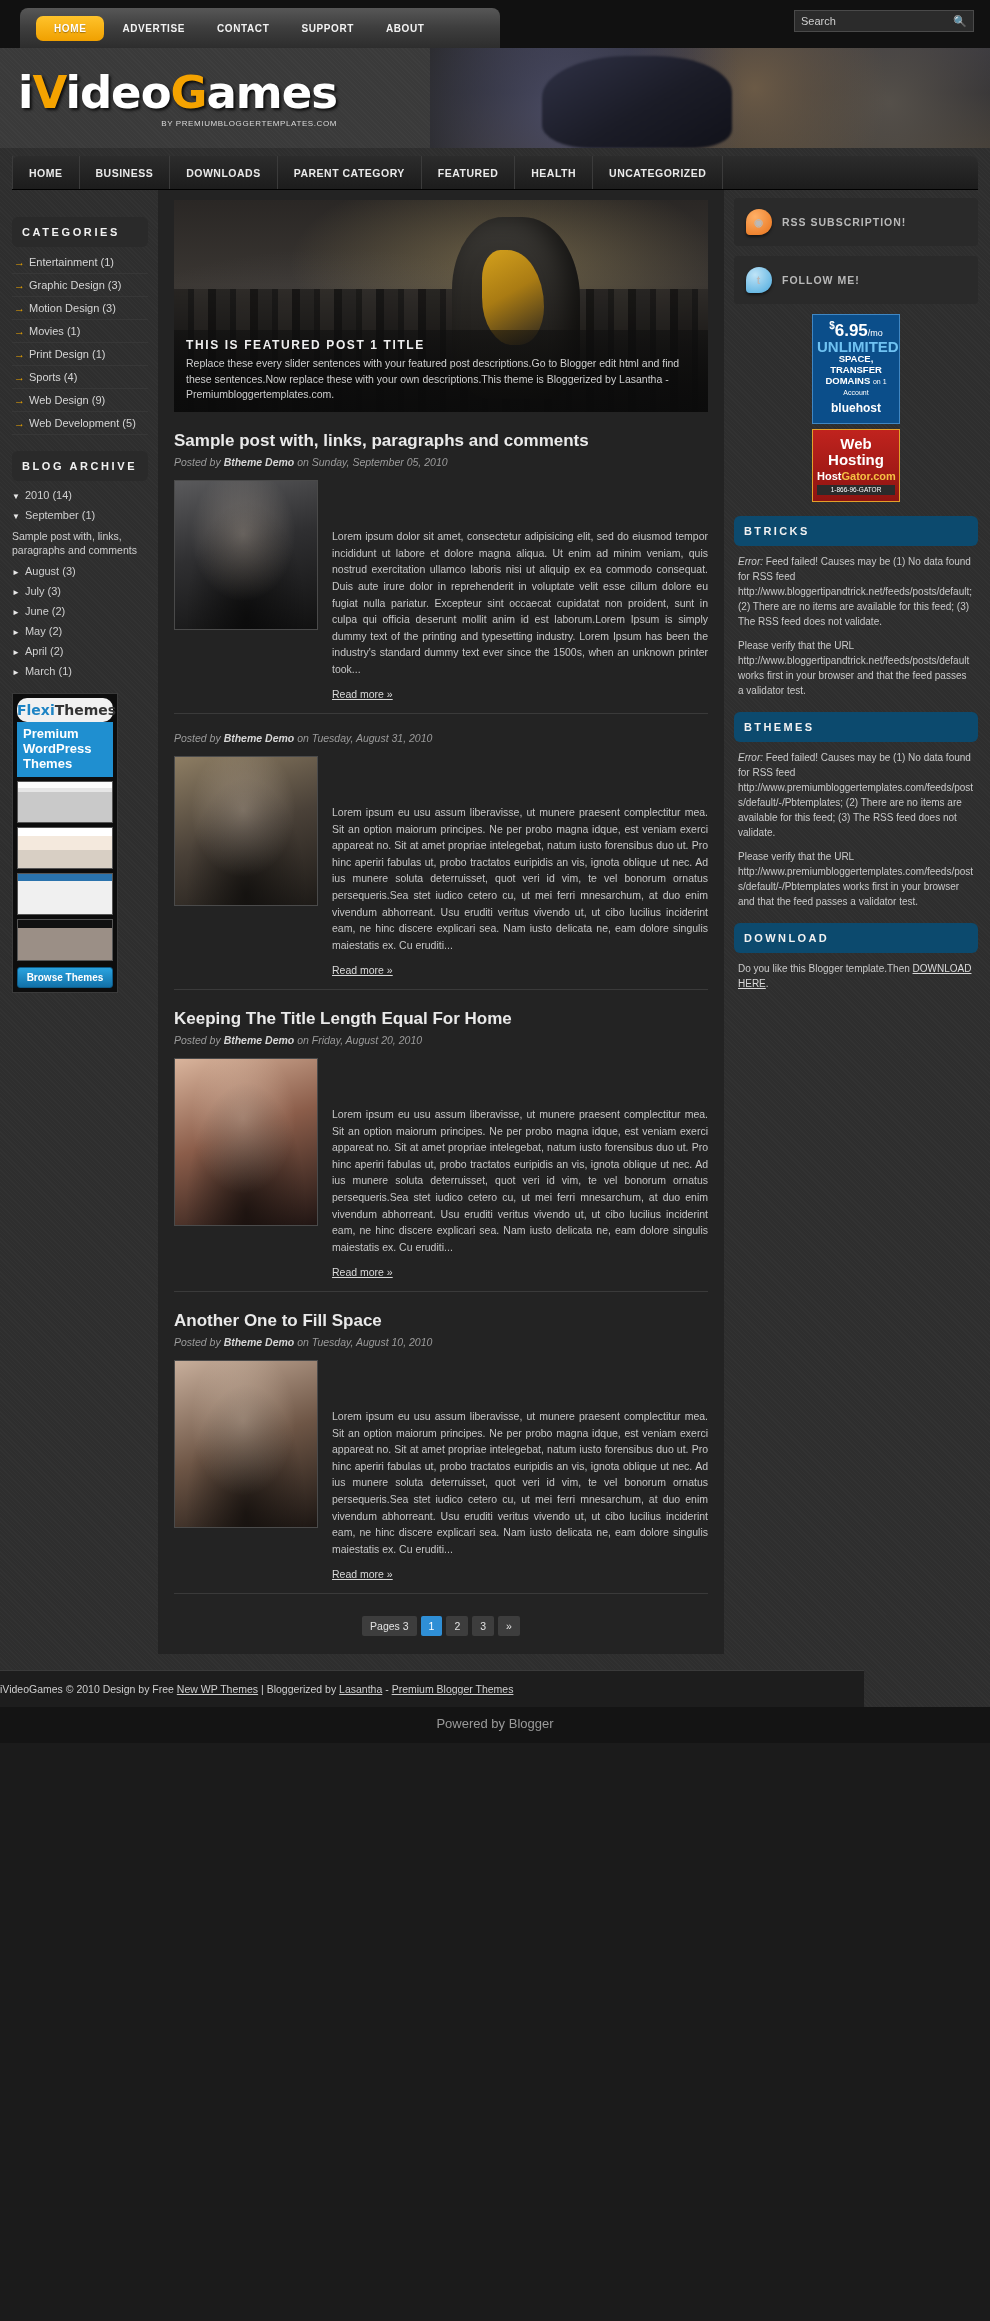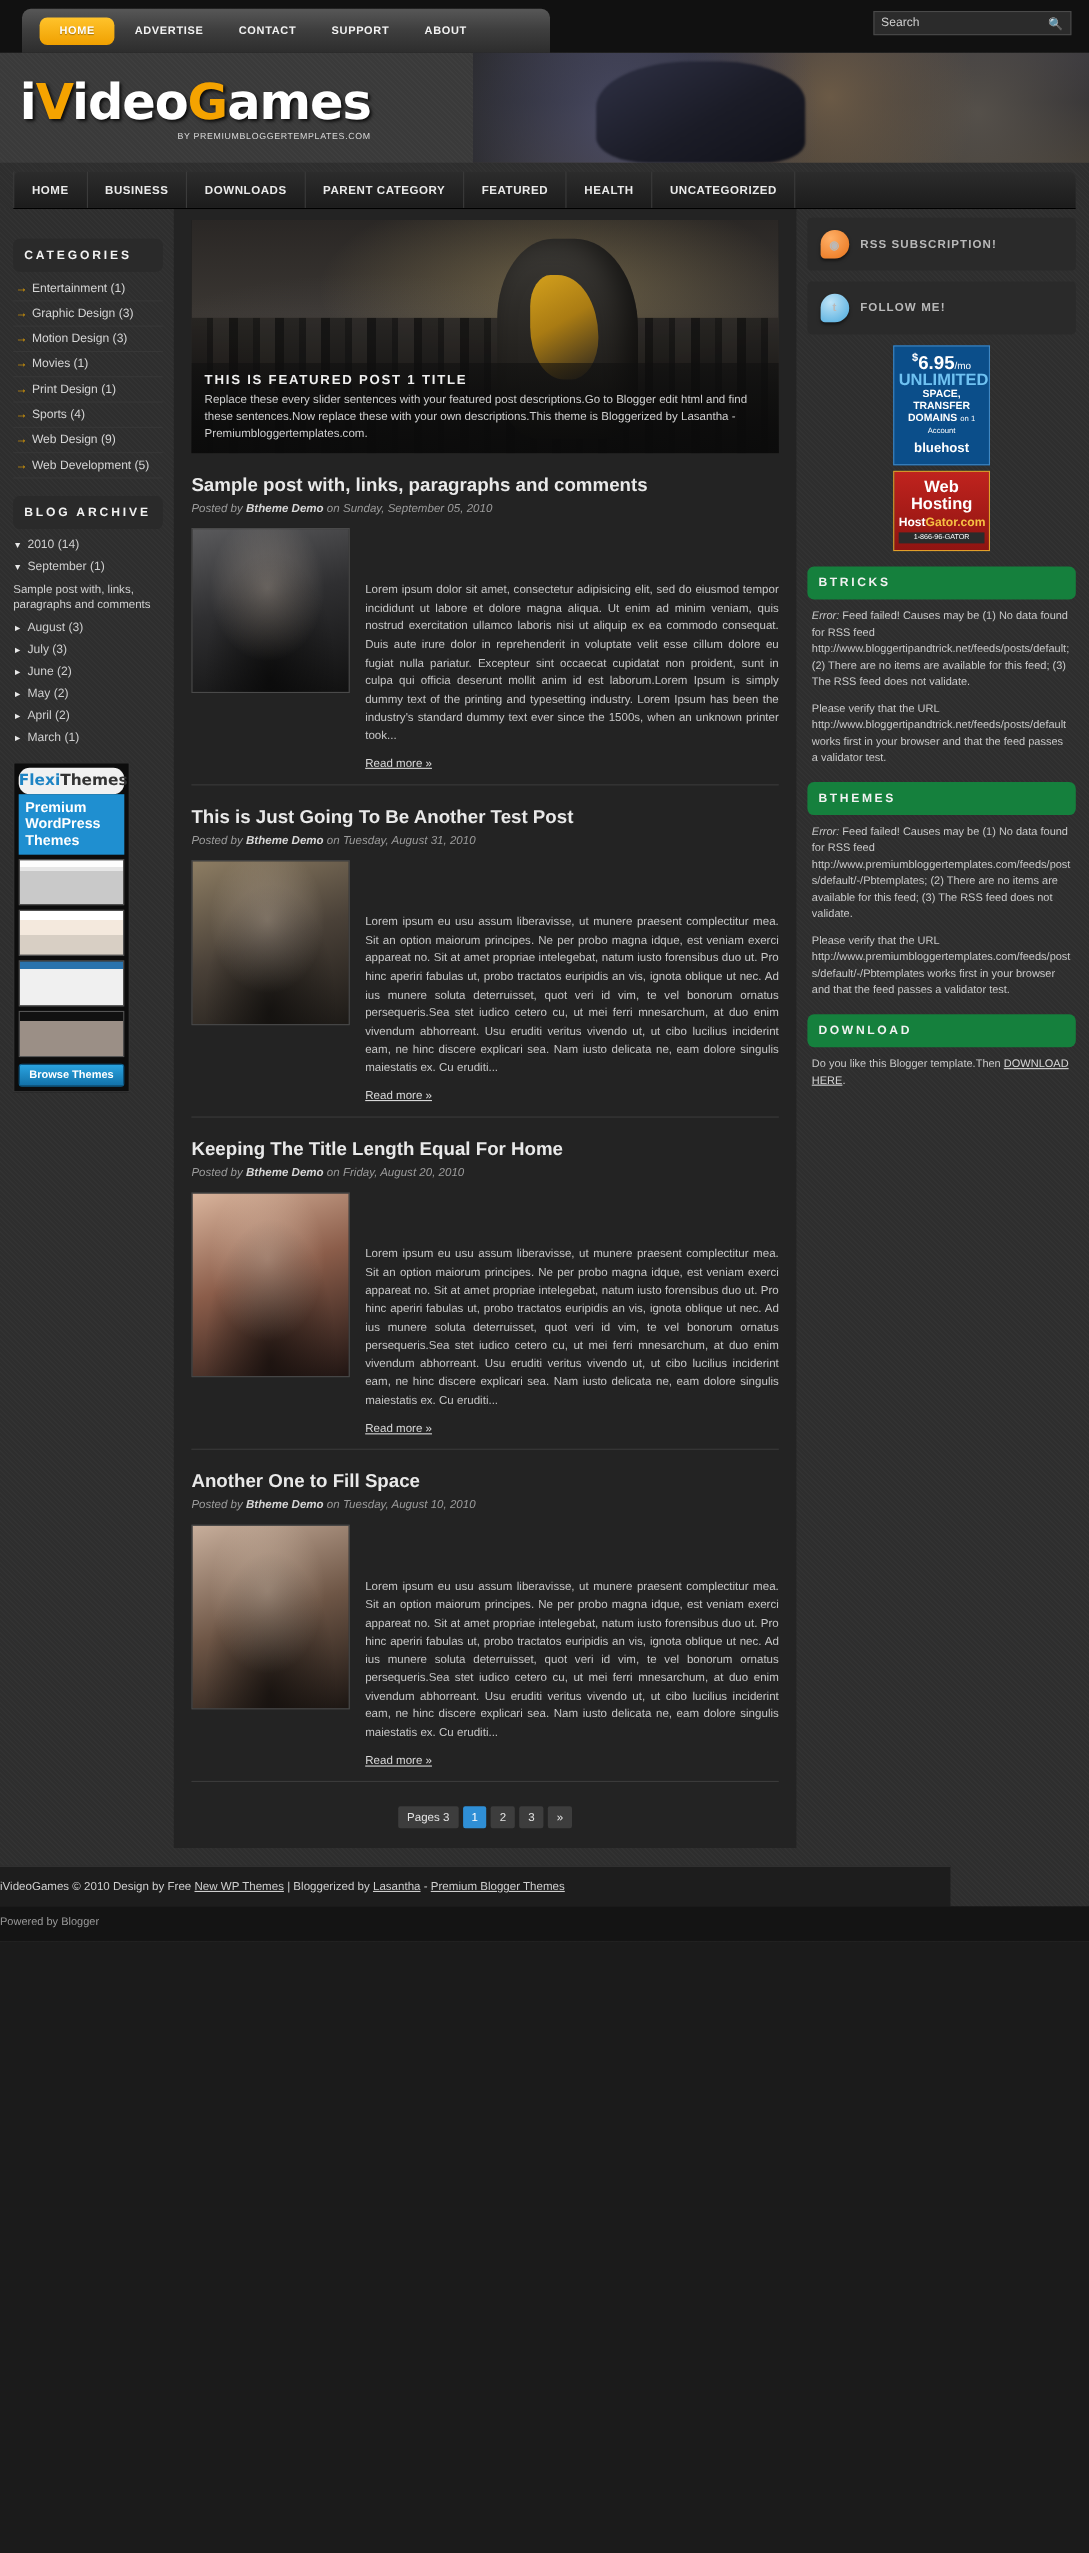--- a/index.html
+++ b/index.html
@@ -432,21 +432,21 @@
   .ad-host .big { font-size: 15px; font-weight: bold; line-height: 1.05; }
   .ad-host .hg { font-size: 11px; font-weight: bold; color: #f6c043; margin-top: 2px; }
   .ad-host .hg b { color: #fff; }
   .ad-host .ph {
     margin-top: 3px;
     background: #2b2b2b; color: #fff;
     font-size: 6.5px; padding: 1.5px 0;
   }
   .rwidget { margin-top: 14px; }
   .rtitle {
-    background: #15803d;
+    background: #0c4a6e;
     border-radius: 6px;
     padding: 9px 10px;
     font-size: 11px;
     font-weight: bold;
     letter-spacing: 2.4px;
     color: #f2f2f2;
     margin-bottom: 8px;
   }
   .rbody {
     font-size: 10px;
@@ -466,22 +466,23 @@
     border-top: 1px solid #3a3a3a;
     text-align: left;
     padding: 12px 0;
     font-size: 10.5px;
     color: #cfcfcf;
   }
   .footer a { text-decoration: underline; }
   .credit {
     width: 990px;
     background: #141414;
+    text-align: center;
     padding: 9px 0 12px 0;
-    font-size: 10px;
+    font-size: 13px;
     color: #9a9a9a;
   }
 </style>
 </head>
 <body>
 
 <div class="topbar-wrap">
   <nav class="topmenu">
     <a class="active">HOME</a>
     <a>ADVERTISE</a>
@@ -590,21 +591,20 @@
       <div class="post-body">
         <div class="thumb t1"></div>
         <div class="ptext">
           <span>Lorem ipsum dolor sit amet, consectetur adipisicing elit, sed do eiusmod tempor incididunt ut labore et dolore magna aliqua. Ut enim ad minim veniam, quis nostrud exercitation ullamco laboris nisi ut aliquip ex ea commodo consequat. Duis aute irure dolor in reprehenderit in voluptate velit esse cillum dolore eu fugiat nulla pariatur. Excepteur sint occaecat cupidatat non proident, sunt in culpa qui officia deserunt mollit anim id est laborum.Lorem Ipsum is simply dummy text of the printing and typesetting industry. Lorem Ipsum has been the industry's standard dummy text ever since the 1500s, when an unknown printer took...</span>
           <br><a class="readmore">Read more »</a>
         </div>
       </div>
     </article>
 
     <article class="post">
-      <h2>This is Just Going To Be Another Test Post</h2>
       <div class="meta"><span>Posted by </span><b>Btheme Demo</b><span> on Tuesday, August 31, 2010</span></div>
       <div class="post-body">
         <div class="thumb t2"></div>
         <div class="ptext">
           <span>Lorem ipsum eu usu assum liberavisse, ut munere praesent complectitur mea. Sit an option maiorum principes. Ne per probo magna idque, est veniam exerci appareat no. Sit at amet propriae intelegebat, natum iusto forensibus duo ut. Pro hinc aperiri fabulas ut, probo tractatos euripidis an vis, ignota oblique ut nec. Ad ius munere soluta deterruisset, quot veri id vim, te vel bonorum ornatus persequeris.Sea stet iudico cetero cu, ut mei ferri mnesarchum, at duo enim vivendum abhorreant. Usu eruditi veritus vivendo ut, ut cibo lucilius inciderint eam, ne hinc discere explicari sea. Nam iusto delicata ne, eam dolore singulis maiestatis ex. Cu eruditi...</span>
           <br><a class="readmore">Read more »</a>
         </div>
       </div>
     </article>
 

